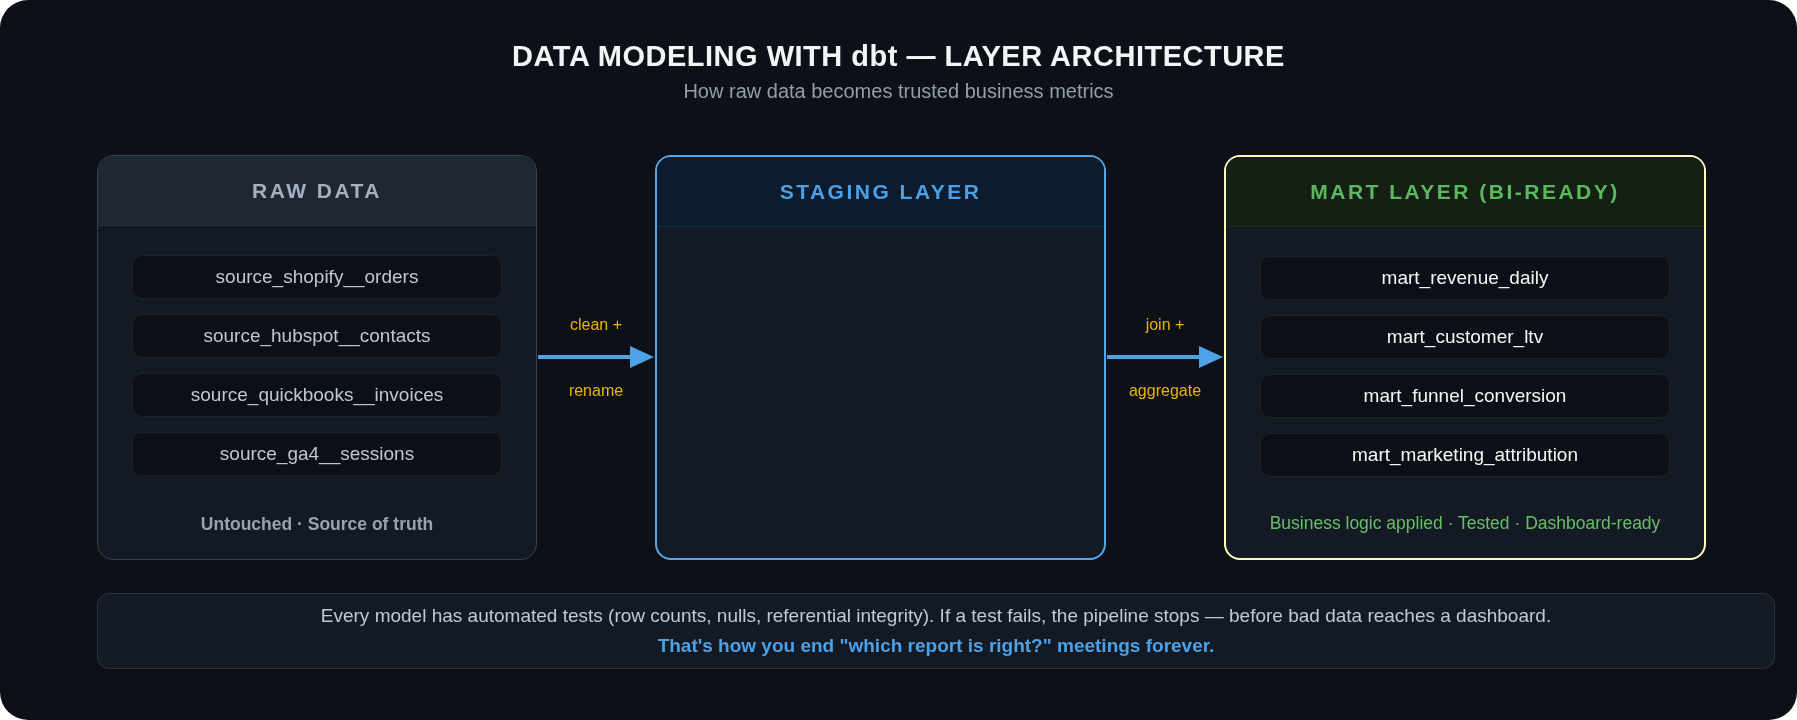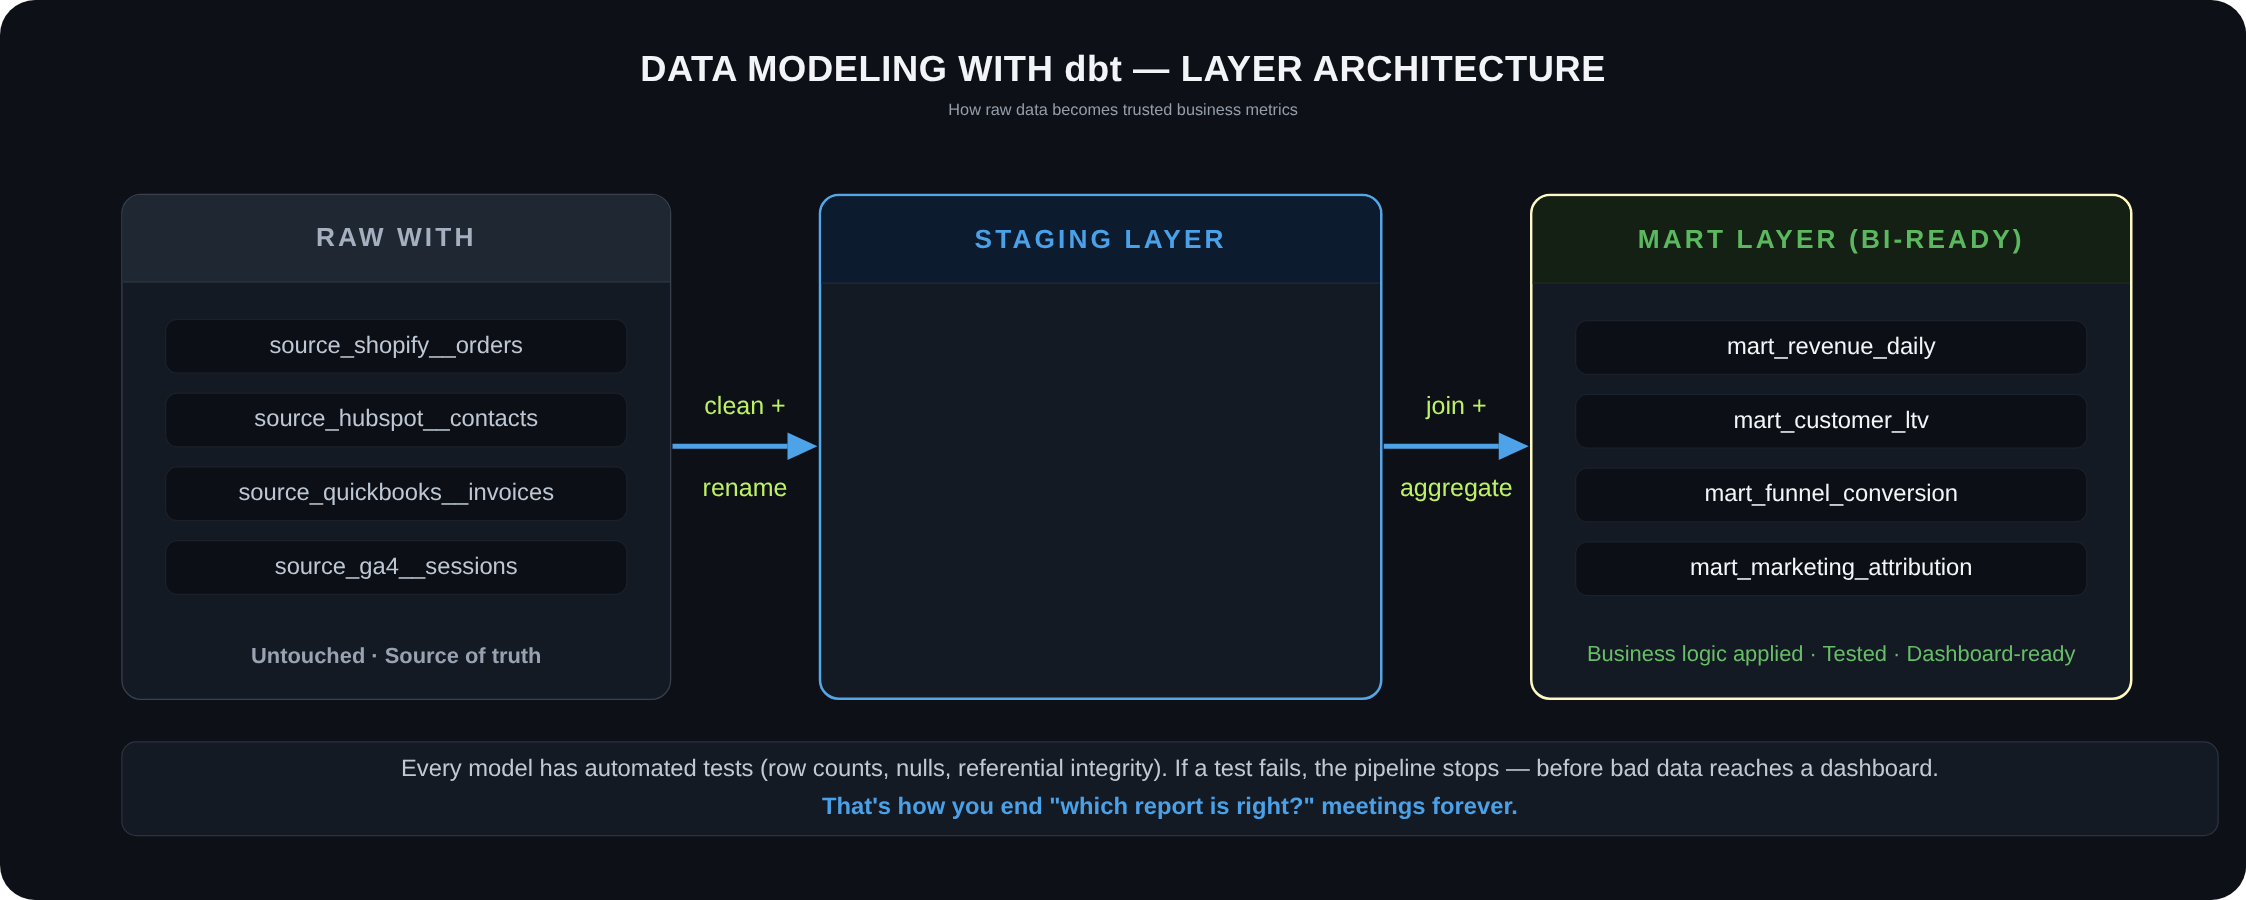--- a/index.html
+++ b/index.html
@@ -25,21 +25,21 @@
     color: #f2f4f7;
     font-size: 29px;
     font-weight: 700;
     letter-spacing: 0.5px;
   }
   .page-subtitle {
     position: absolute;
     top: 80px; left: 0; right: 0;
     text-align: center;
     color: #949eab;
-    font-size: 13px;
+    font-size: 20px;
     font-weight: 400;
   }
   
   .diagram-row {
     position: absolute;
     top: 155px;
     left: 97px;
     width: 1609px;
     height: 405px;
     display: flex;
@@ -110,22 +110,22 @@
 
   
   .arrow-zone {
     flex: 1;
     display: flex;
     flex-direction: column;
     align-items: center;
     justify-content: center;
   }
   .arrow-label {
-    color: #bef264;
-    font-size: 20px;
+    color: #eab308;
+    font-size: 16px;
     line-height: 16px;
   }
   .arrow-label.top    { margin-bottom: 13px; }
   .arrow-label.bottom { margin-top: 15px; }
   .arrow-graphic {
     display: flex;
     align-items: center;
   }
   .arrow-shaft {
     width: 92px;
@@ -169,21 +169,21 @@
 <body>
 
 <div class="canvas">
 
   <div class="page-title">DATA MODELING WITH dbt — LAYER ARCHITECTURE</div>
   <div class="page-subtitle">How raw data becomes trusted business metrics</div>
 
   <div class="diagram-row">
 
     <div class="layer-card card-raw">
-      <div class="card-header">RAW WITH</div>
+      <div class="card-header">RAW DATA</div>
       <div class="card-body">
         <div class="model-pill">source_shopify__orders</div>
         <div class="model-pill">source_hubspot__contacts</div>
         <div class="model-pill">source_quickbooks__invoices</div>
         <div class="model-pill">source_ga4__sessions</div>
         <div class="card-footer">Untouched · Source of truth</div>
       </div>
     </div>
 
     <div class="arrow-zone">

